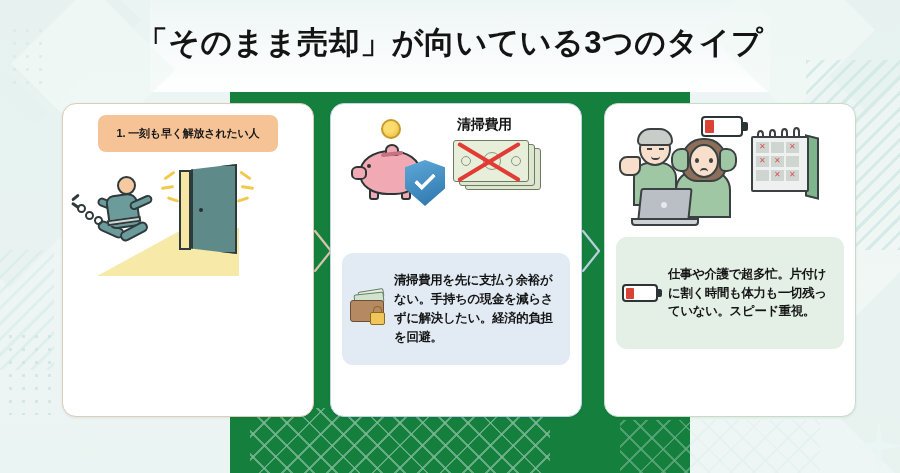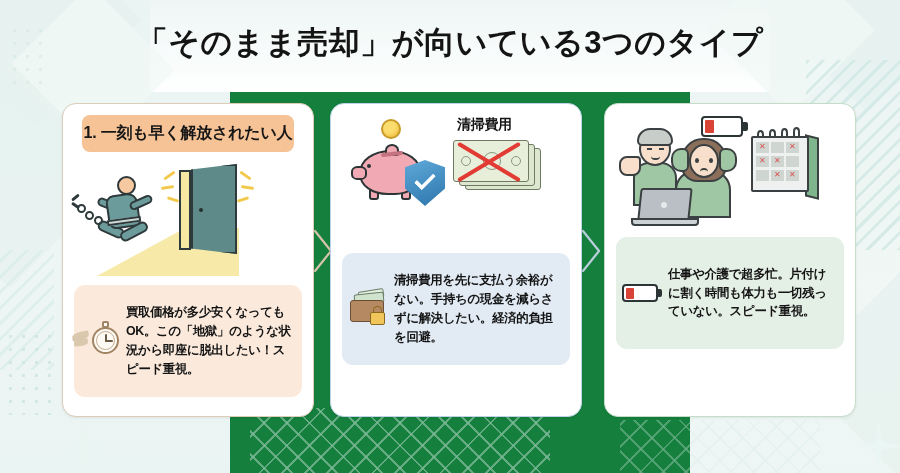--- a/index.html
+++ b/index.html
@@ -87,25 +87,25 @@
     border: 1.6px solid #d9cdbe;
     box-shadow: 0 1px 3px rgba(0,0,0,.07);
     overflow: hidden;
   }
   #card1 { left: 62px;  border-color: #ddccb8; }
   #card2 { left: 330px; border-color: #bcd4e6; }
   #card3 { left: 604px; border-color: #c4dcc8; }
 
   .card-head {
     margin: 11px auto 0;
-    width: 212px;
+    width: 180px;
     height: 37px;
     border-radius: 8px;
     display: flex; align-items: center; justify-content: center;
-    font-size: 16px;
+    font-size: 11px;
     font-weight: bold;
     color: #161616;
     letter-spacing: -.2px;
     white-space: nowrap;
   }
   #card1 .card-head { background: #f5c396; }
   #card2 .card-head { background: #a8c8df; }
   #card3 .card-head { background: #a7c9ab; }
 
   .card-art {
@@ -427,32 +427,20 @@
       <div class="ill runner-arm-a"></div>
       <div class="ill runner-head"></div>
 
       <div class="ill chain-link" style="left:14px; top:52px;"></div>
       <div class="ill chain-link" style="left:22px; top:59px;"></div>
       <div class="ill chain-link" style="left:31px; top:64px;"></div>
       <div class="ill" style="left:8px; top:44px; width:9px; height:3px; background:#2f3a3c; transform:rotate(-40deg); border-radius:2px;"></div>
       <div class="ill" style="left:8px; top:52px; width:9px; height:3px; background:#2f3a3c; transform:rotate(35deg); border-radius:2px;"></div>
     </div>
 
-    <div class="card-body">
-      <div class="body-icon">
-        <div class="sw-wing" style="left:-8px; top:14px; width:17px; height:8px; transform:rotate(-12deg);"></div>
-        <div class="sw-wing" style="left:-6px; top:21px; width:14px; height:7px; transform:rotate(-4deg);"></div>
-        <div class="sw-crown"></div>
-        <div class="sw-face"></div>
-        <div class="sw-inner"></div>
-        <div class="sw-hand" style="left:25px; top:16px; width:2px; height:8px;"></div>
-        <div class="sw-hand" style="left:25px; top:22px; width:8px; height:2px;"></div>
-      </div>
-      <div class="body-text">買取価格が多少安くなってもOK。この「地獄」のような状況から即座に脱出したい！スピード重視。</div>
-    </div>
   </div>
 
   <div class="card" id="card2">
 
     <div class="card-art">
       <div class="ill coin"></div>
 
       <div class="ill pig-leg" style="left:38px; top:84px;"></div>
       <div class="ill pig-leg" style="left:70px; top:84px;"></div>
       <div class="ill pig-body"></div>

